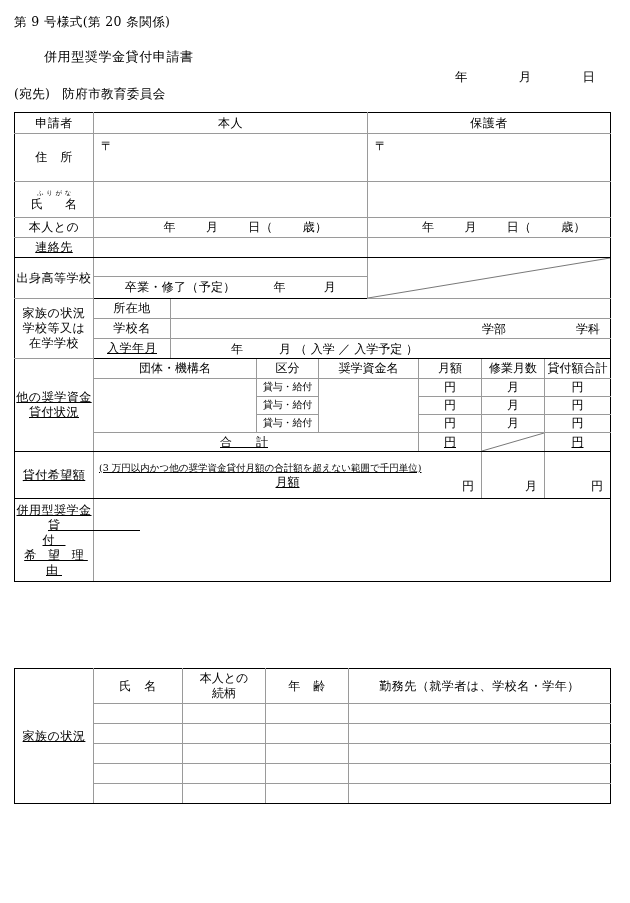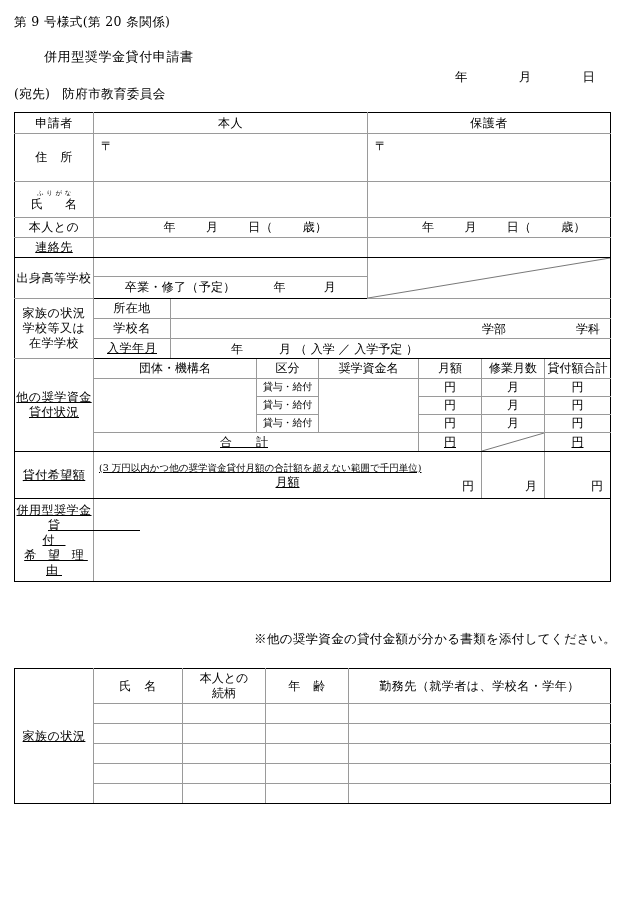--- a/index.html
+++ b/index.html
@@ -367,21 +367,20 @@
       <td class="bl-thick bb-thick vlabel-3" style="height:82px">
         <span>併用型奨学金</span><br>
         <span class="sp-wide">貸　　　付</span><br>
         <span class="sp-mid">希 望 理 由</span>
       </td>
       <td colspan="8" class="br-thick bb-thick"></td>
     </tr>
   </tbody>
     </table>
 
-  <div class="attach-note">※他の奨学資金の貸付金額が分かる書類を添付してください。</div>
 
   <table class="form t-fam">
     <colgroup>
       <col style="width:79px">
       <col style="width:89px">
       <col style="width:83px">
       <col style="width:83px">
       <col style="width:262px">
     </colgroup>
 

